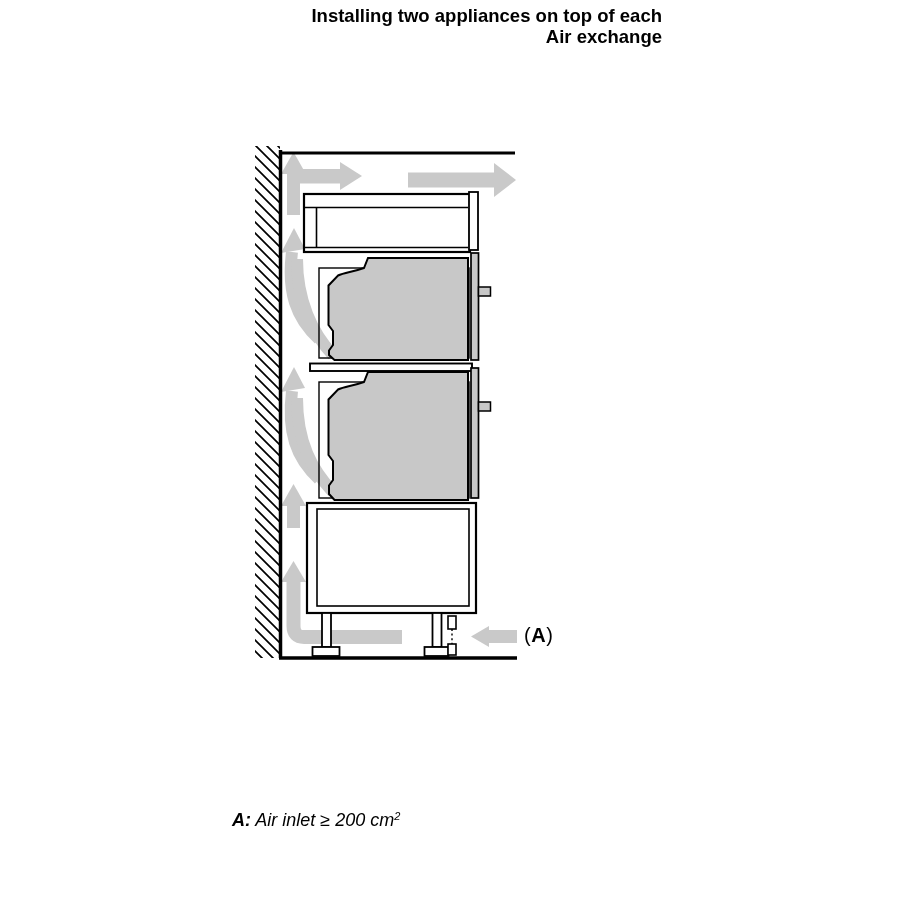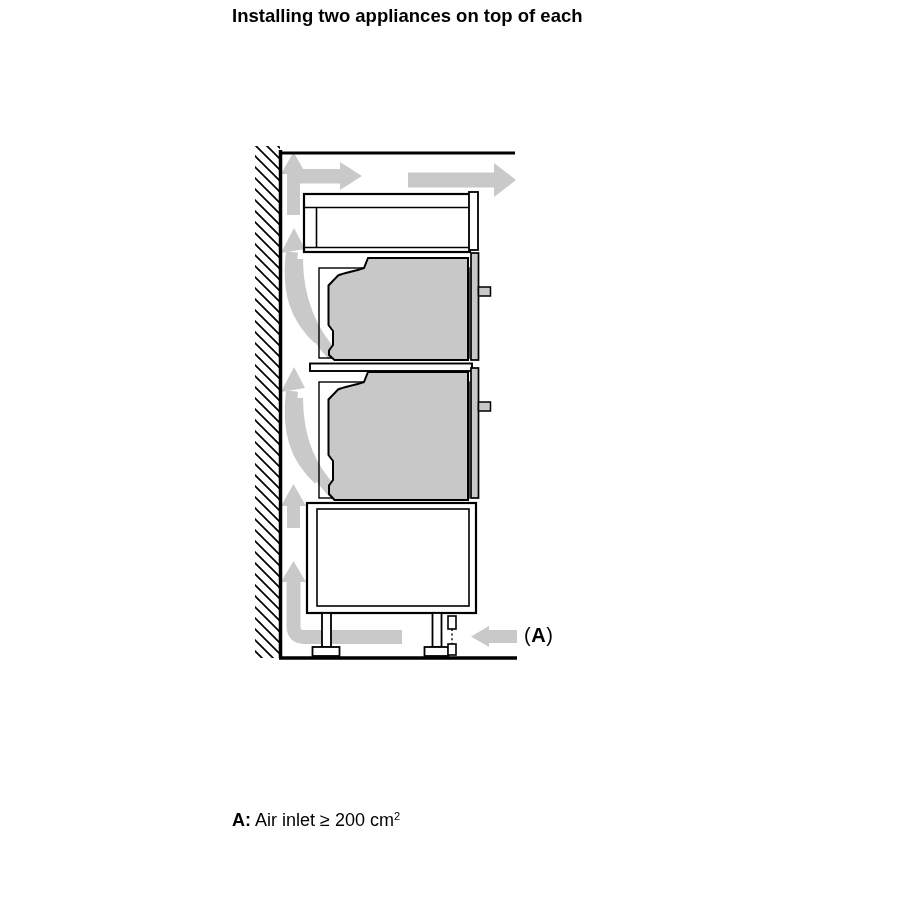--- a/index.html
+++ b/index.html
@@ -12,47 +12,48 @@
   *{margin:0;padding:0;box-sizing:border-box;}
   html,body{width:900px;height:900px;background:var(--color-bg);}
   body{
     position:relative;
     font-family:"Liberation Sans","DejaVu Sans",sans-serif;
     color:#000;
     overflow:hidden;
   }
   .title-block{
     position:absolute;left:232px;top:5px;width:430px;
-    font-size:18.5px;font-weight:bold;line-height:21px;
+    font-size:18.5px;font-weight:bold;line-height:21px;text-align:right;
   }
   .subtitle{font-weight:bold;}
   .diagram-svg{position:absolute;left:0;top:0;}
   .label-a{
     position:absolute;left:524px;top:623px;
     font-size:20px;line-height:24px;letter-spacing:0.5px;
   }
   .label-a .bold{font-weight:bold;}
   .legend{
     position:absolute;left:232px;top:805px;
-    font-size:18px;line-height:22px;
+    font-size:18px;line-height:22px;font-style:italic;
   }
   .legend .legend-label{font-weight:bold;}
   .legend sup{font-size:11px;vertical-align:6px;}
   
   .arrow{fill:var(--color-arrow);stroke:none;}
   .arrow-band{fill:none;stroke:var(--color-arrow);}
   .box{fill:#fff;stroke:var(--color-outline);}
   .gray{fill:var(--color-appliance);stroke:var(--color-outline);}
   .thin{fill:none;stroke:var(--color-outline);}
 </style>
 </head>
 <body>
 
 <div class="title-block">
   <div>Installing two appliances on top of each</div>
+  <div class="subtitle">Air exchange</div>
 </div>
 
 <svg class="diagram-svg" width="900" height="900" viewBox="0 0 900 900">
   <defs>
     <pattern id="hatch" patternUnits="userSpaceOnUse" width="11" height="11">
       <path d="M0,0 l11,11 M-3,8 l6,6 M8,-3 l6,6" stroke="#000" stroke-width="1.7" fill="none"></path>
     </pattern>
   </defs>
 
   <g>

